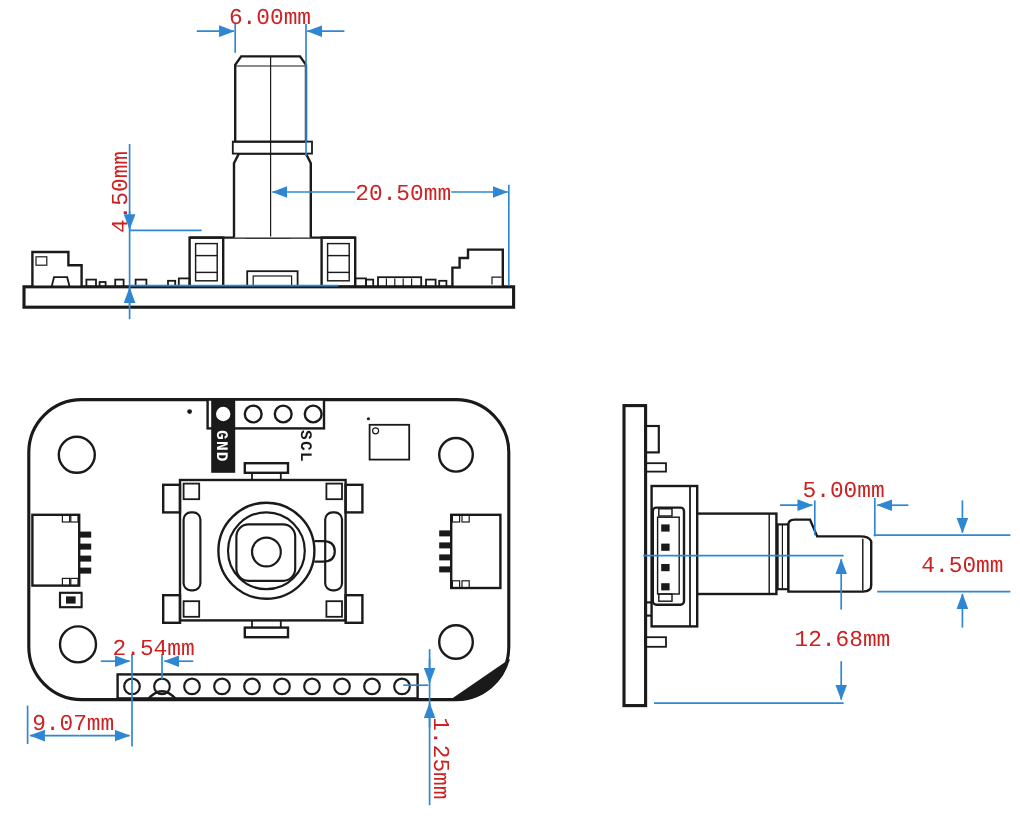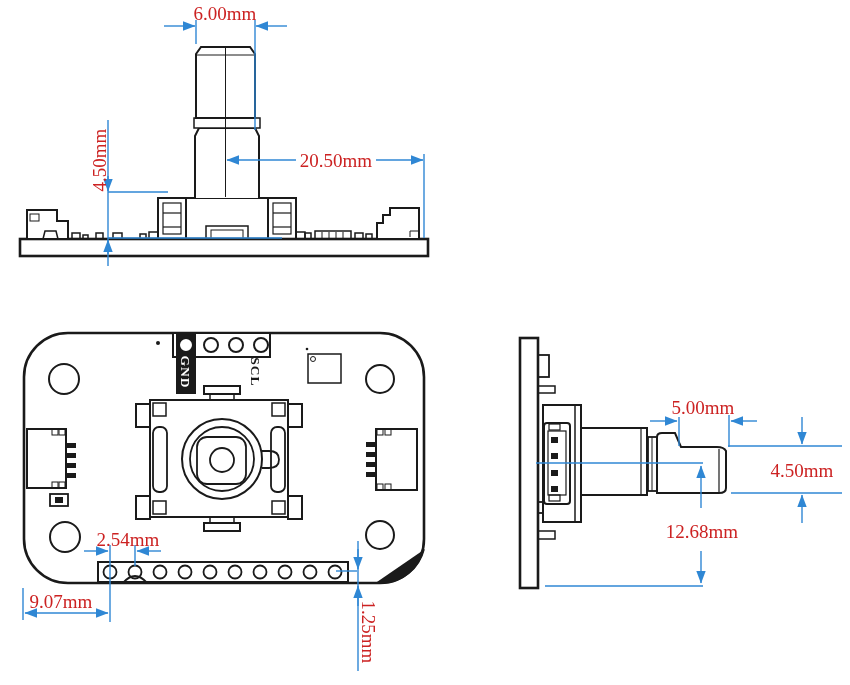--- a/index.html
+++ b/index.html
@@ -1,17 +1,17 @@
 <!DOCTYPE html>
 <html style="--dimtext: #cc2222; --dimline: #2f87d4; --draw: #1a1a1a;"><head>
 <meta charset="utf-8">
 <style>
   html,body{margin:0;padding:0;background:#ffffff;}
   .stage{position:relative;width:850px;height:685px;background:#fff;overflow:hidden;
-         font-family:Liberation Serif, serif;}
+         font-family:Liberation Mono, monospace;}
   svg{display:block;}
   .ln{stroke:var(--draw,#1a1a1a);fill:none;}
   .lnf{stroke:var(--draw,#1a1a1a);fill:#fff;}
   .w25{stroke-width:2.6;} .w2{stroke-width:2;} .w18{stroke-width:1.8;}
   .w15{stroke-width:1.5;} .w12{stroke-width:1.2;} .w1{stroke-width:1;}
   .blk{fill:var(--draw,#1a1a1a);stroke:none;}
   .dim{stroke:var(--dimline,#2f87d4);stroke-width:1.4;fill:none;}
   .dim-text{font-size:19px;fill:var(--dimtext,#cc2222);}
   .silk{font-size:13.5px;font-weight:bold;letter-spacing:1px;fill:var(--draw,#1a1a1a);}
   .silk-inv{font-size:13.5px;font-weight:bold;letter-spacing:1px;fill:#ffffff;}

